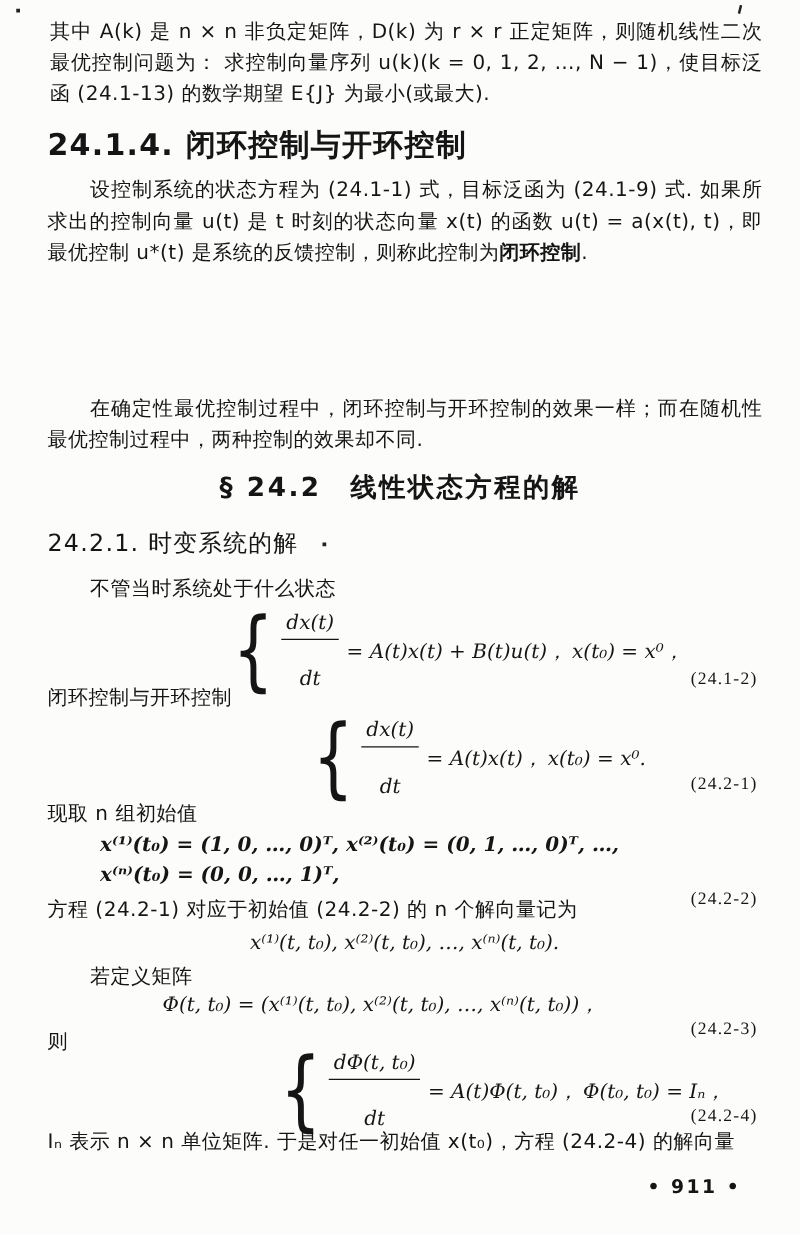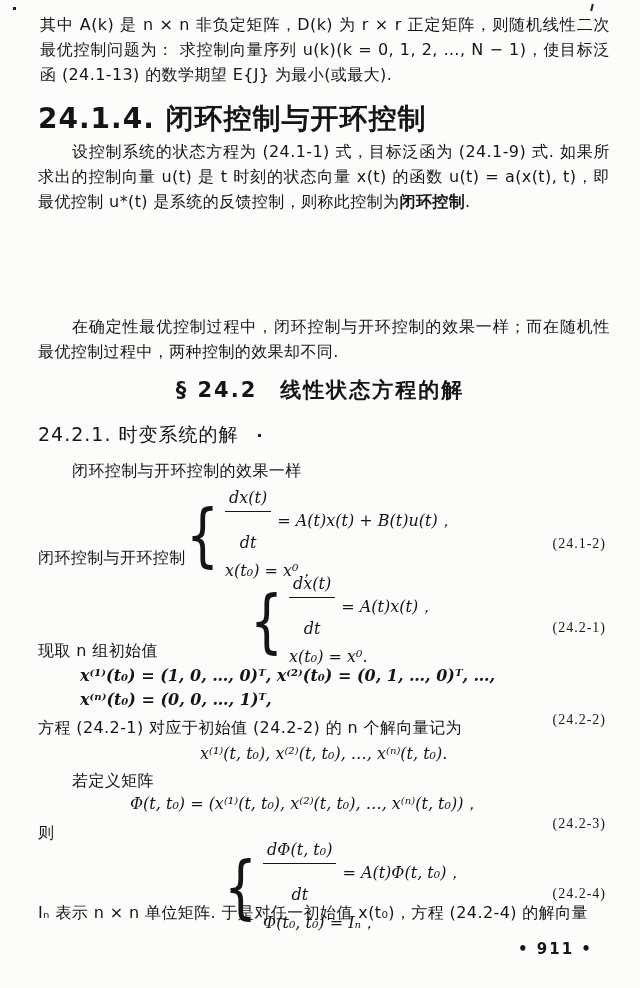--- a/index.html
+++ b/index.html
@@ -12,21 +12,21 @@
     overflow:hidden;
   }
   .abs{position:absolute;margin:0;}
   .body-text{
     font-size:16px;line-height:25px;
     text-align:justify;text-justify:inter-ideograph;
     letter-spacing:0.4px;
   }
   .indent{text-indent:34px;}
   .h-sub{
-    font-size:28px;font-weight:700;letter-spacing:1px;
+    font-size:24px;font-weight:700;letter-spacing:1px;
   }
   .h-center{
     width:640px;text-align:center;
     font-size:21px;font-weight:700;letter-spacing:2px;
   }
   .h-sub3{
     font-size:19px;font-weight:400;letter-spacing:1px;
   }
   .meq{
     font-family:"DejaVu Serif",serif;
@@ -35,21 +35,21 @@
     white-space:nowrap;
   }
   .eq-sys{display:flex;align-items:center;}
   .brace{
     font-family:"DejaVu Sans",sans-serif;
     font-style:normal;
     font-size:52px;font-weight:400;
     line-height:1;transform:scaleY(1.35);
     margin-right:6px;color:#151515;
   }
-  .eq-lines{display:flex;flex-direction:column;gap:4px;}
+  .eq-lines{display:flex;flex-direction:row;gap:4px;}
   .eq-line{display:flex;align-items:center;}
   .frac{
     display:inline-flex;flex-direction:column;align-items:center;
     vertical-align:middle;margin-right:6px;
   }
   .frac .num{display:block;padding:0 4px 1px;border-bottom:1.4px solid #151515;}
   .frac .den{display:block;padding-top:1px;margin-top:18px;}
   .eq-label{
     font-family:Liberation Serif, serif;
     font-style:normal;font-size:14px;letter-spacing:1px;margin-top:24px;
@@ -75,21 +75,21 @@
 
   <p class="abs body-text indent" style="left:38px;top:139px;width:572px;"><span>设控制系统的状态方程为 (24.1-1) 式，目标泛函为 (24.1-9) 式.  如果所求出的控制向量 u(t) 是 t 时刻的状态向量 x(t) 的函数 u(t) = a(x(t), t)，即最优控制 u*(t) 是系统的反馈控制，则称此控制为</span><b>闭环控制</b><span>.</span></p>
 
 
   <p class="abs body-text indent" style="left:38px;top:314px;width:572px;">在确定性最优控制过程中，闭环控制与开环控制的效果一样；而在随机性最优控制过程中，两种控制的效果却不同.</p>
 
   <h1 class="abs h-center" style="left:0;top:376px;">§ 24.2　线性状态方程的解</h1>
 
   <h2 class="abs h-sub3" style="left:38px;top:422px;">24.2.1. 时变系统的解</h2>
 
-  <p class="abs body-text" style="left:72px;top:458px;">闭环控制与开环控制的效果一样</p>
+  <p class="abs body-text" style="left:72px;top:458px;">不管当时系统处于什么状态</p>
 
   <div class="abs eq-sys meq" style="left:186px;top:486px;">
     <span class="brace">{</span>
     <div class="eq-lines">
       <div class="eq-line">
         <span class="frac">
             <span class="num">dx(t)</span>
             <span class="den">dt</span>
           </span>
         <span>= A(t)x(t) + B(t)u(t)，</span>

